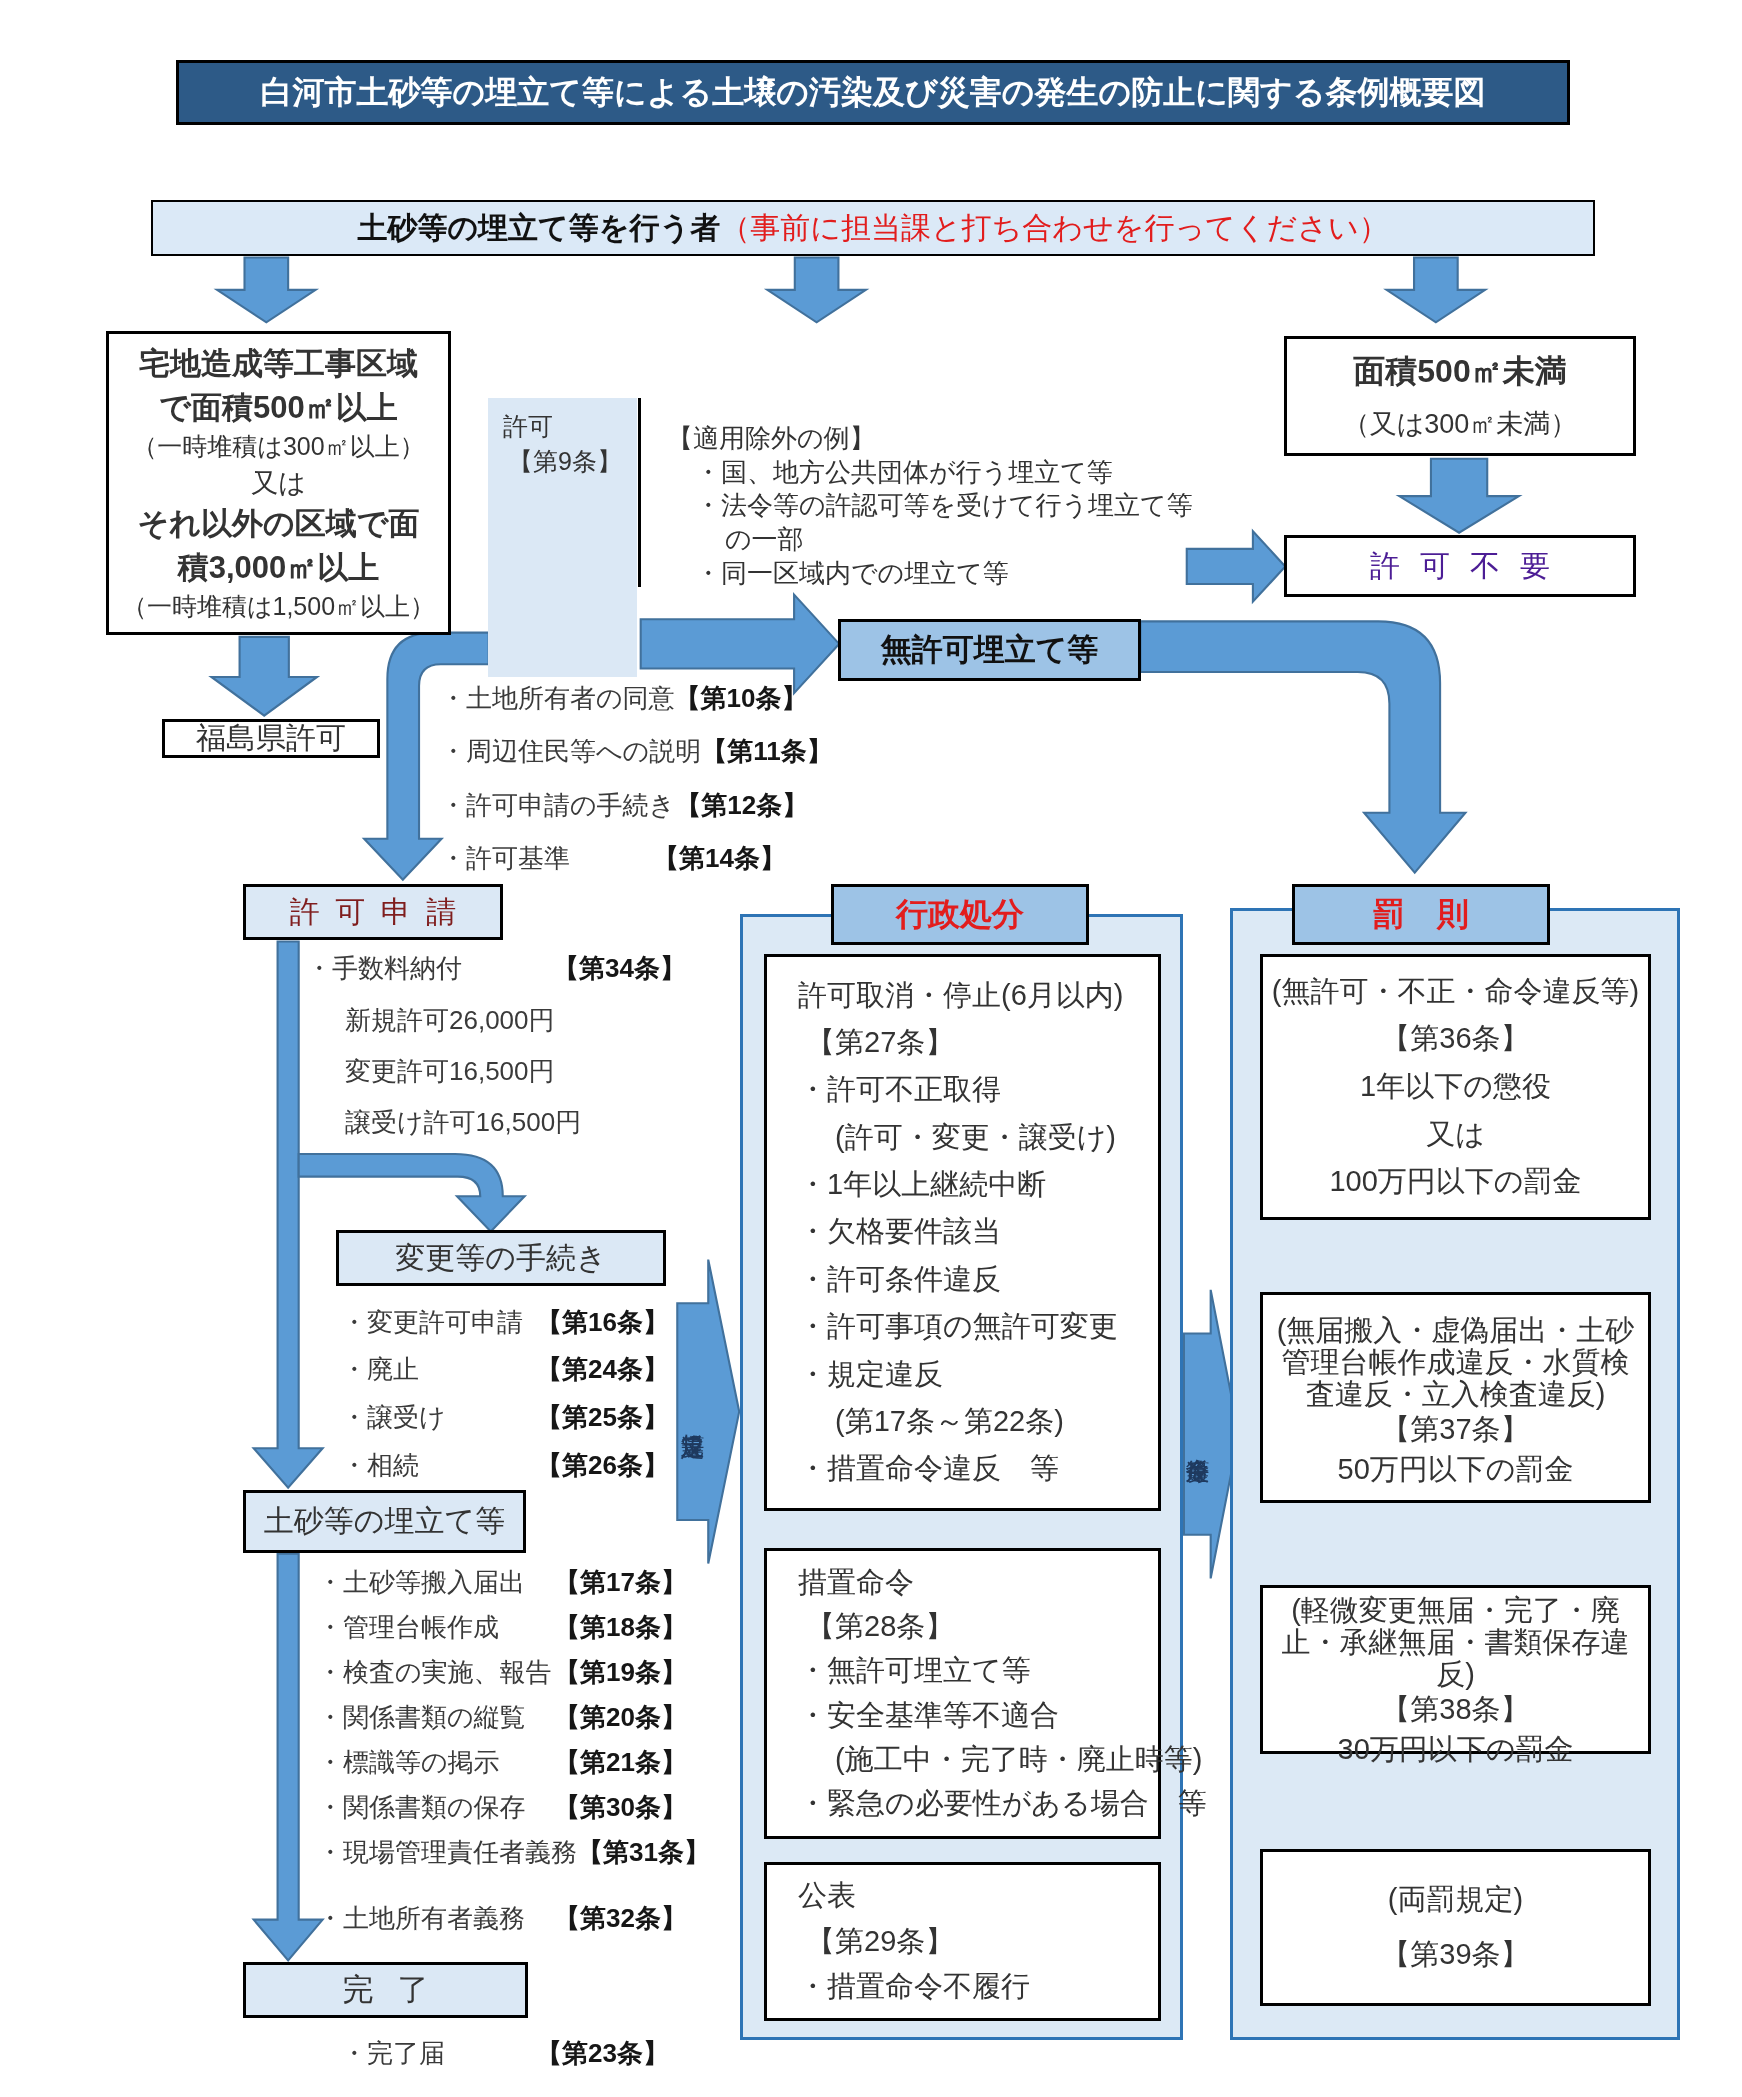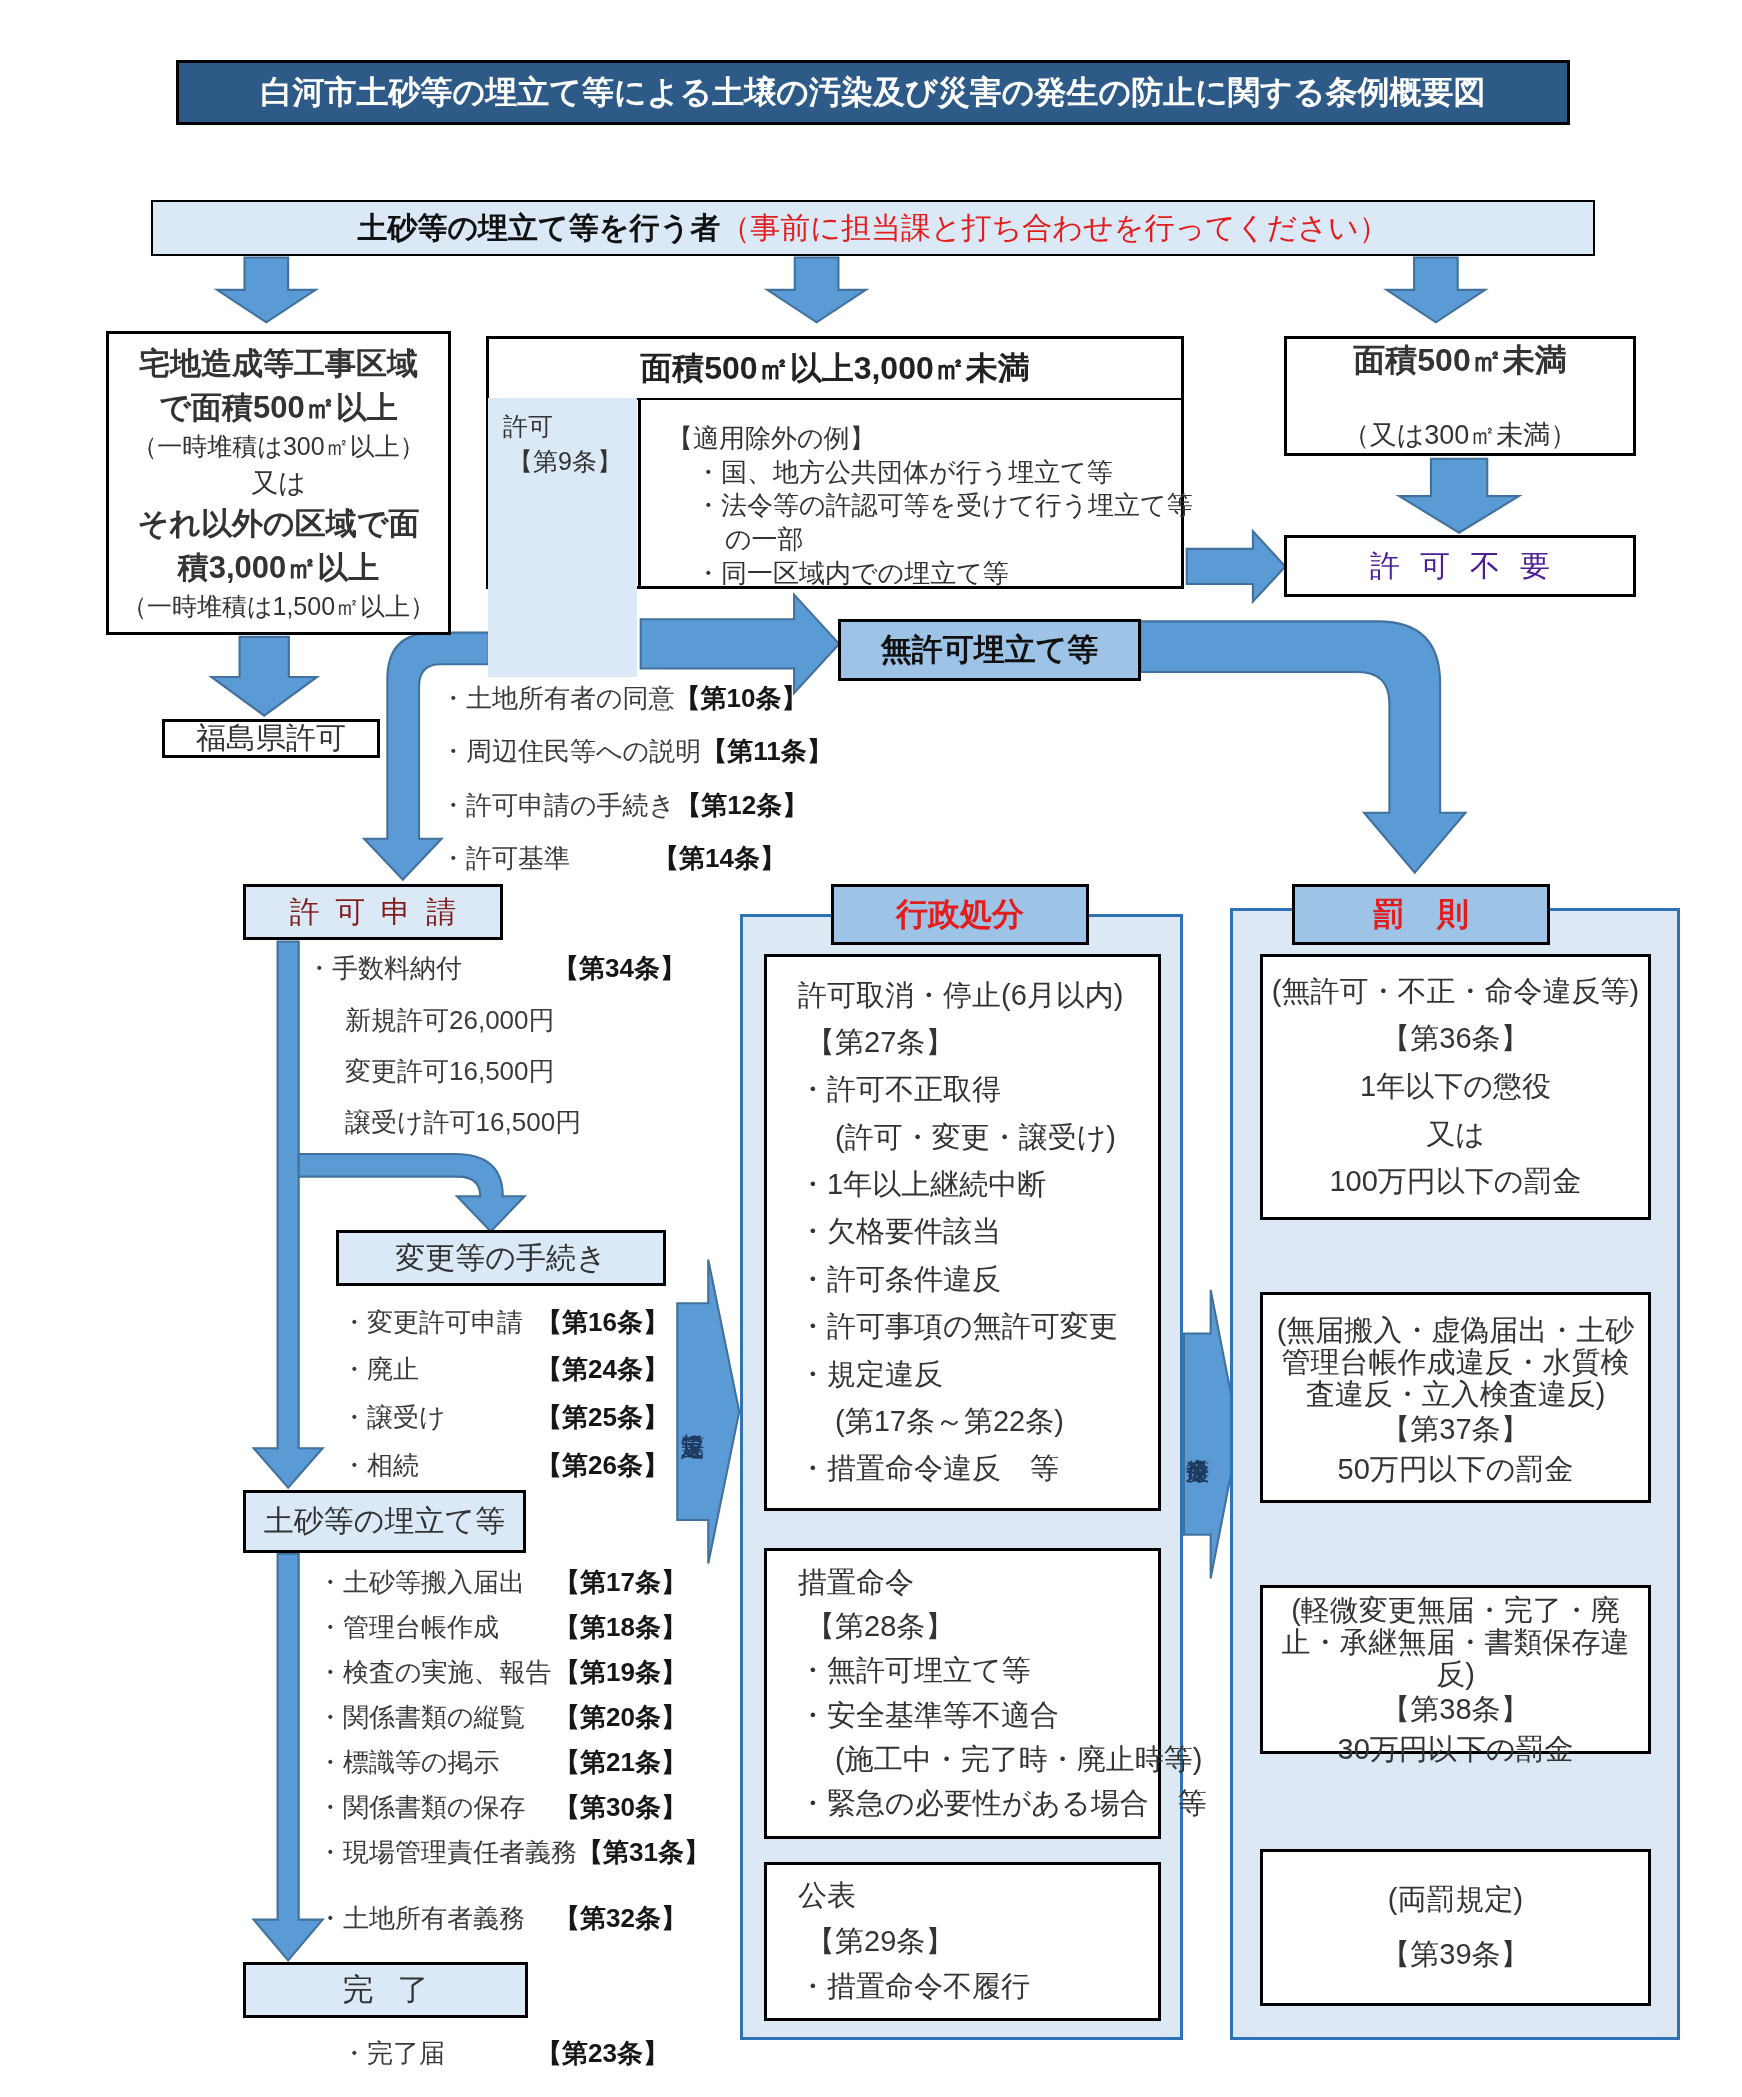--- a/index.html
+++ b/index.html
@@ -61,35 +61,32 @@
   <div class="abs box linecol centered" style="left:106px; top:331px; width:345px; height:304px; padding:7px 0;">
     <div style="font-weight:bold; font-size:31px;">宅地造成等工事区域</div>
     <div style="font-weight:bold; font-size:31px;">で面積500㎡以上</div>
     <div style="font-size:25px;">（一時堆積は300㎡以上）</div>
     <div style="font-size:27px;">又は</div>
     <div style="font-weight:bold; font-size:31px;">それ以外の区域で面</div>
     <div style="font-weight:bold; font-size:31px;">積3,000㎡以上</div>
     <div style="font-size:25px;">（一時堆積は1,500㎡以上）</div>
   </div>
 
-  <div class="abs box" style="left:486px; top:336px; width:698px; height:253px;">
-    <div class="center" style="height:59px; border-bottom:2.8px solid #000; font-weight:bold; font-size:32px;">面積500㎡以上3,000㎡未満</div>
-  </div>
 
   <div class="abs" style="left:488px; top:398px; width:149px; height:279px; background:#dbe8f5;"></div>
   <div class="abs" style="left:638px; top:398px; width:2.8px; height:189px; background:#000;"></div>
   <div class="abs" style="left:503px; top:410px; font-size:25px; color:#333;">許可</div>
   <div class="abs" style="left:508px; top:445px; font-size:25px; color:#333;">【第9条】</div>
   <div class="abs" style="left:667px; top:421px; font-size:26px; color:#333;">【適用除外の例】</div>
   <div class="abs" style="left:695px; top:455px; font-size:26px; color:#333;">・国、地方公共団体が行う埋立て等</div>
   <div class="abs" style="left:695px; top:488px; font-size:26px; color:#333;">・法令等の許認可等を受けて行う埋立て等</div>
   <div class="abs" style="left:725px; top:522px; font-size:26px; color:#333;">の一部</div>
   <div class="abs" style="left:695px; top:556px; font-size:26px; color:#333;">・同一区域内での埋立て等</div>
 
-  <div class="abs box linecol centered" style="left:1284px; top:336px; width:352px; height:120px;justify-content:space-between;">
+  <div class="abs box linecol centered" style="left:1284px; top:336px; width:352px; height:120px;">
     <div style="font-weight:bold; font-size:32px;">面積500㎡未満</div>
     <div style="font-size:27px;">（又は300㎡未満）</div>
   </div>
 
   <div class="abs box center" style="left:1284px; top:535px; width:352px; height:62px; font-size:30px; letter-spacing:20px; color:#4c1d95; text-indent:20px;">許可不要</div>
 
   <div class="abs midblue center" style="left:838px; top:619px; width:303px; height:62px; font-weight:bold; font-size:31px; color:#111;">無許可埋立て等</div>
 
   <div class="abs box center" style="left:162px; top:719px; width:218px; height:39px; font-size:30px; color:#333;">福島県許可</div>
 

